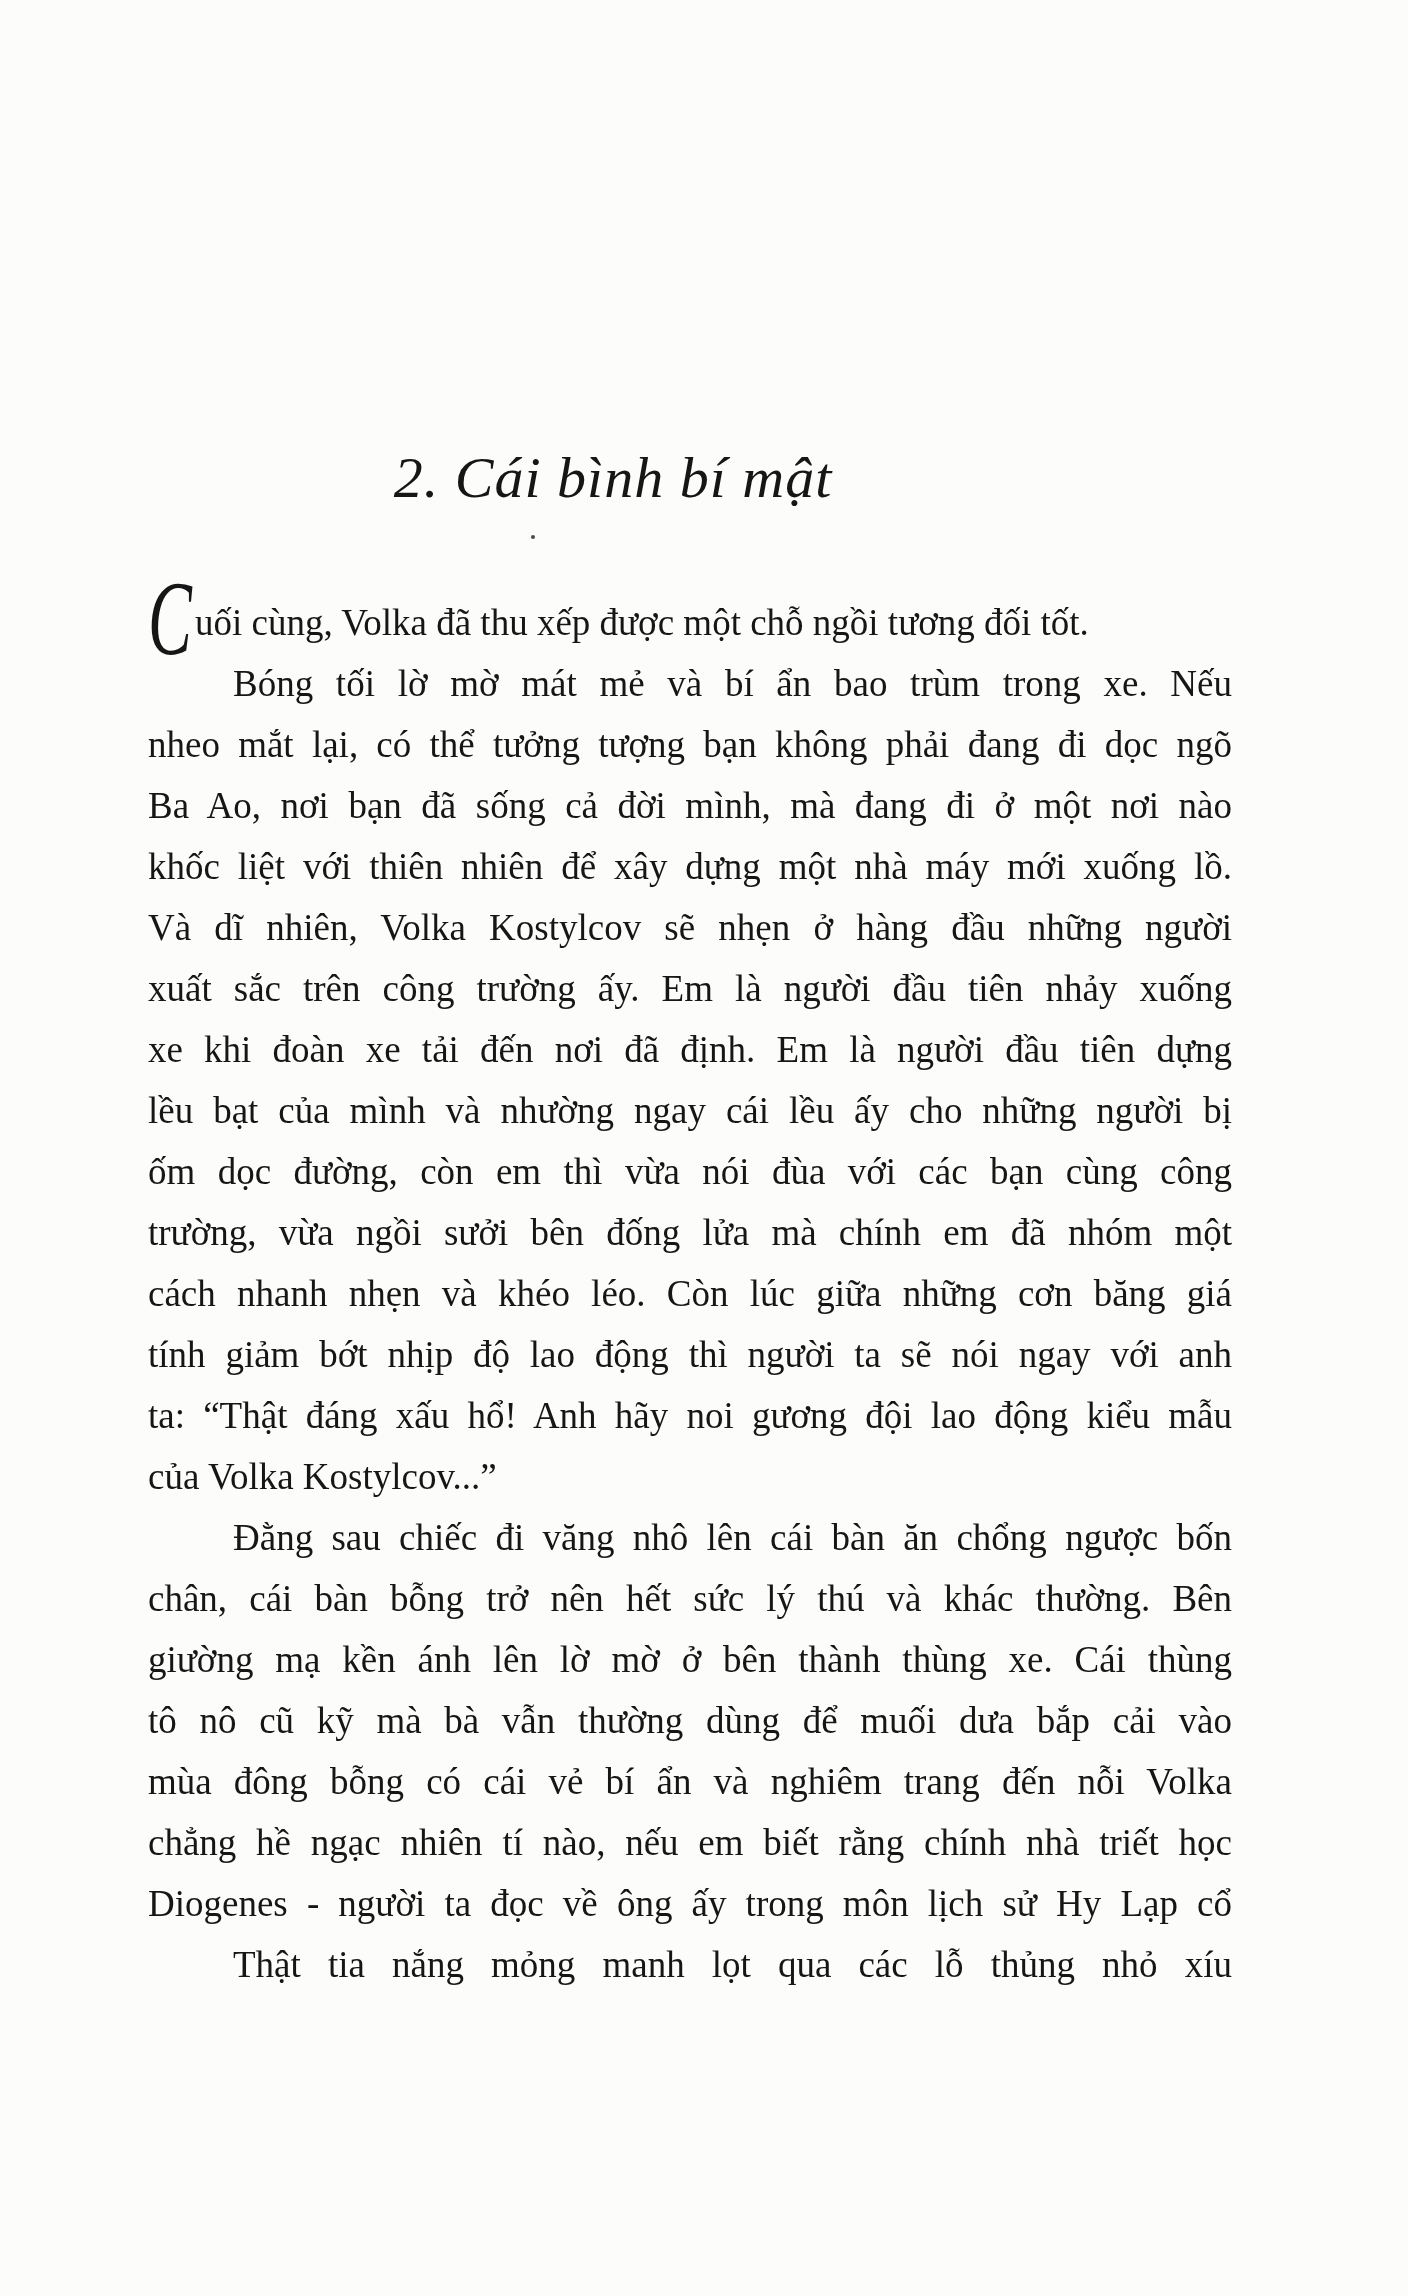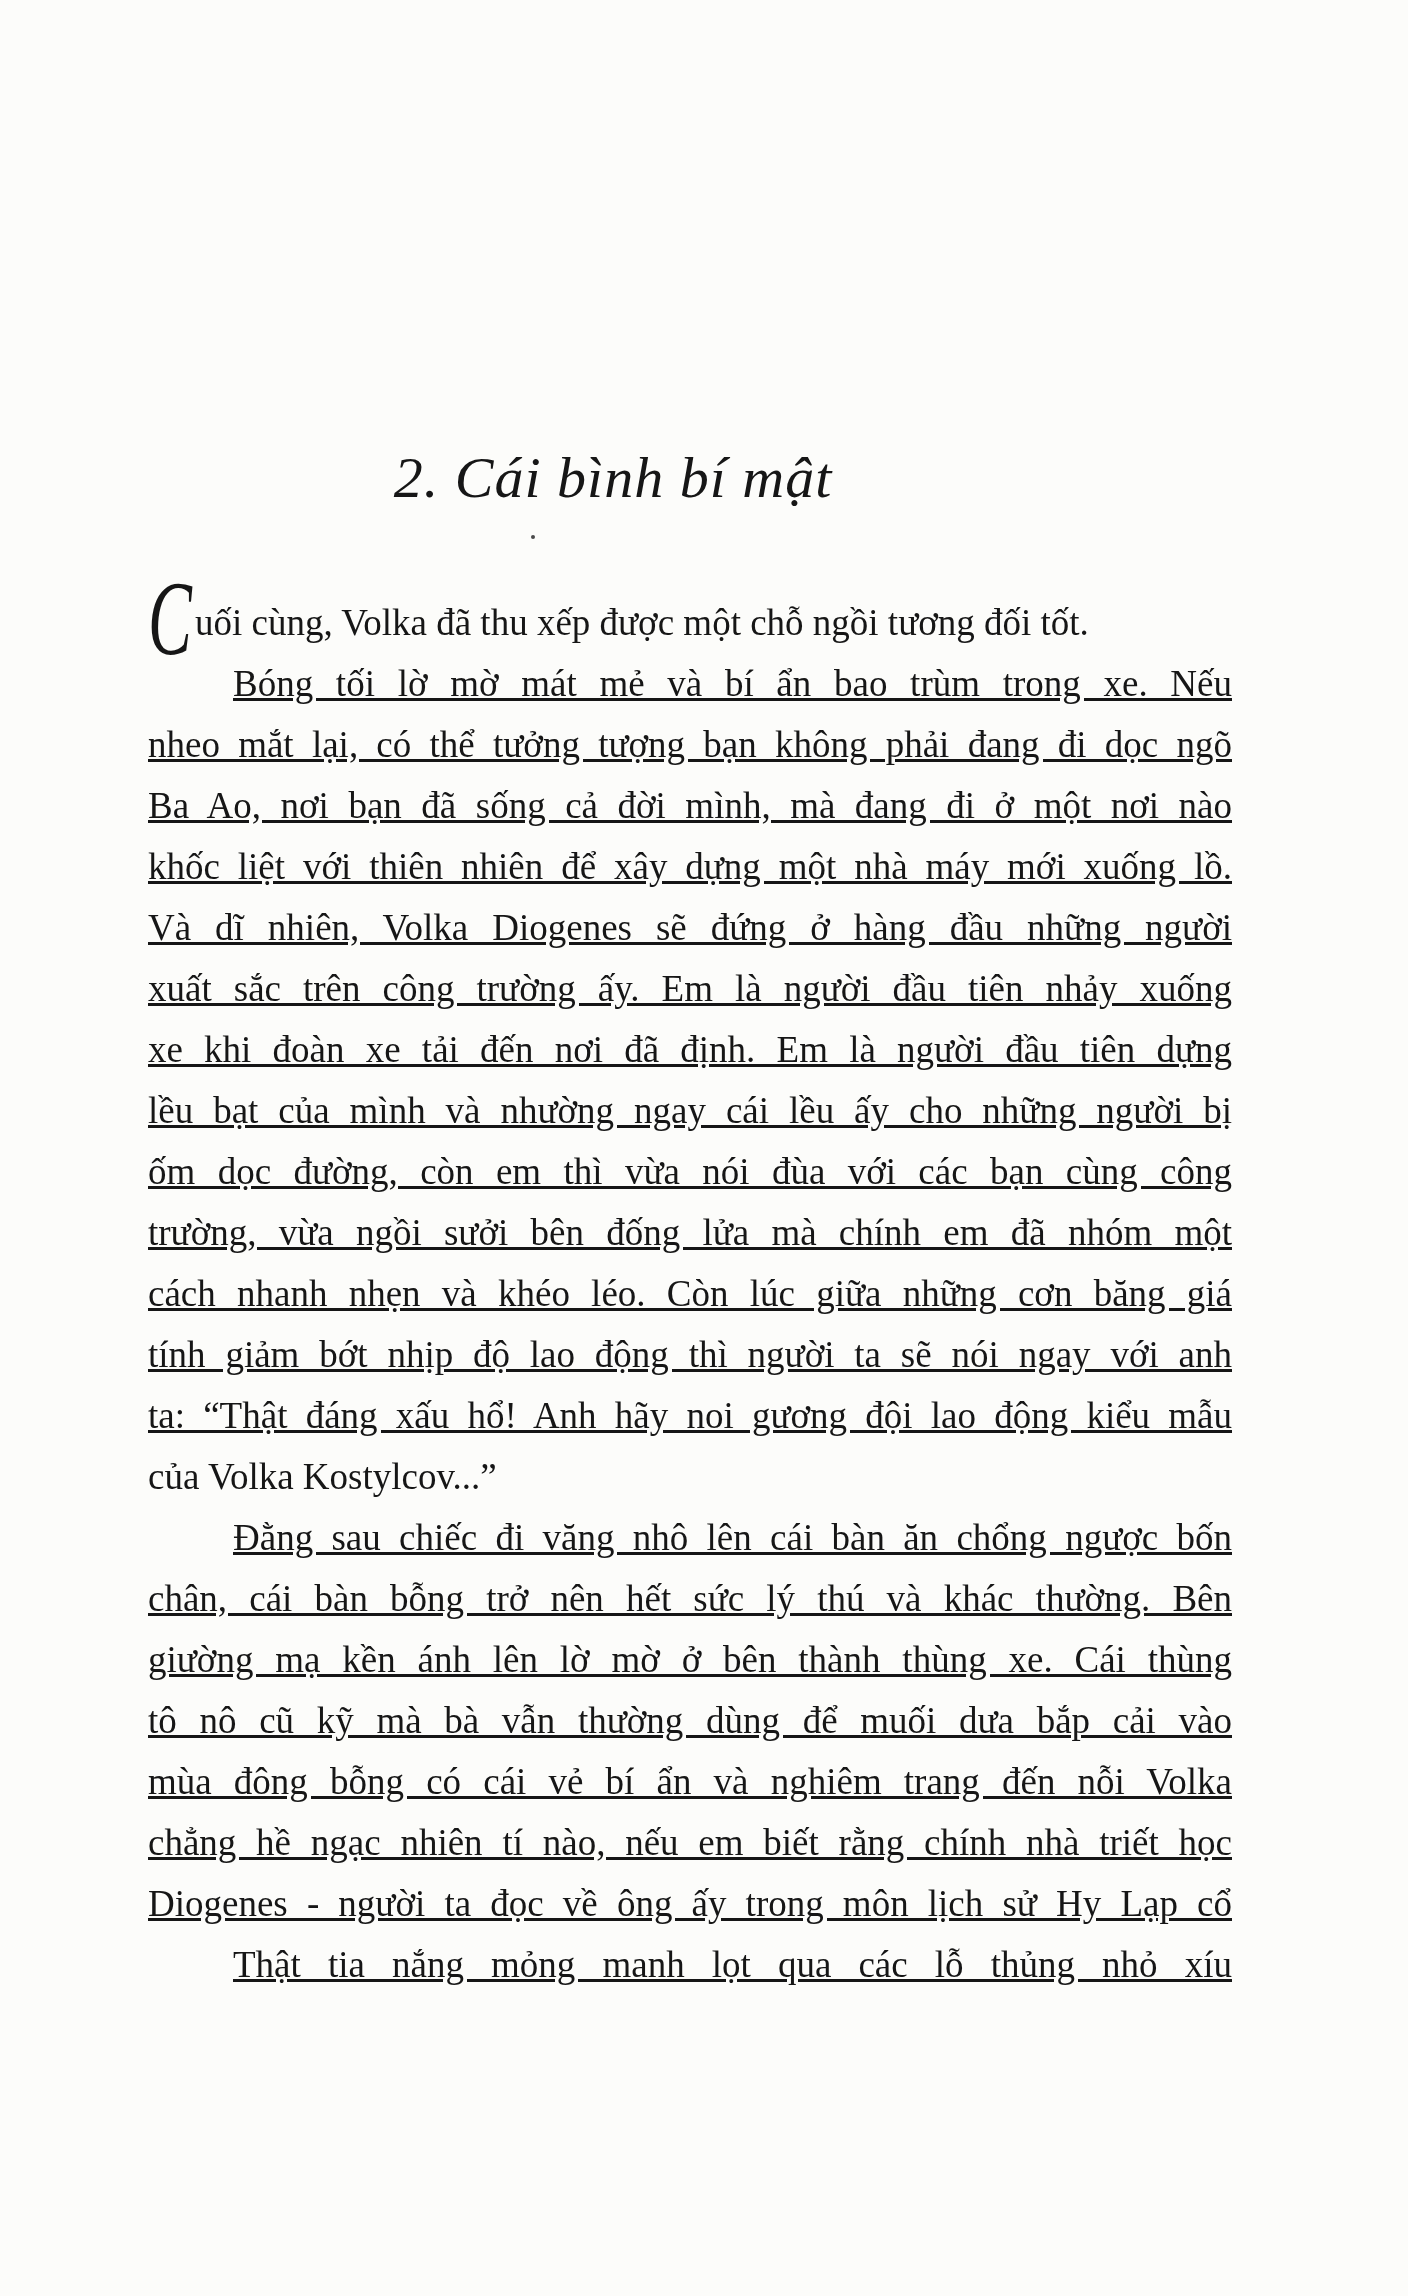--- a/index.html
+++ b/index.html
@@ -52,21 +52,20 @@
   .line {
     height: 61px;
     line-height: 61px;
     font-size: 37px;
     text-align: justify;
     white-space: normal;
     overflow: visible;
   }
   .line.fill {
     text-align-last: justify;
-    text-decoration: underline;
   }
   .line.indent {
     text-indent: 85px;
   }
   .line.dropcap-line {
     position: relative;
     padding-left: 47px;
   }
   .drop-cap {
     position: absolute;
@@ -86,21 +85,21 @@
 
 <div class="page">
   <h1 class="chapter-title">2. Cái bình bí mật</h1>
   <div class="title-dot"></div>
   <div class="body-text">
       <div class="line dropcap-line"><span class="drop-cap">C</span>uối cùng, Volka đã thu xếp được một chỗ ngồi tương đối tốt.</div>
       <div class="line fill indent">Bóng tối lờ mờ mát mẻ và bí ẩn bao trùm trong xe. Nếu</div>
       <div class="line fill">nheo mắt lại, có thể tưởng tượng bạn không phải đang đi dọc ngõ</div>
       <div class="line fill">Ba Ao, nơi bạn đã sống cả đời mình, mà đang đi ở một nơi nào</div>
       <div class="line fill">khốc liệt với thiên nhiên để xây dựng một nhà máy mới xuống lồ.</div>
-      <div class="line fill">Và dĩ nhiên, Volka Diogenes sẽ đứng ở hàng đầu những người</div>
+      <div class="line fill">Và dĩ nhiên, Volka Kostylcov sẽ nhẹn ở hàng đầu những người</div>
       <div class="line fill">xuất sắc trên công trường ấy. Em là người đầu tiên nhảy xuống</div>
       <div class="line fill">xe khi đoàn xe tải đến nơi đã định. Em là người đầu tiên dựng</div>
       <div class="line fill">lều bạt của mình và nhường ngay cái lều ấy cho những người bị</div>
       <div class="line fill">ốm dọc đường, còn em thì vừa nói đùa với các bạn cùng công</div>
       <div class="line fill">trường, vừa ngồi sưởi bên đống lửa mà chính em đã nhóm một</div>
       <div class="line fill">cách nhanh nhẹn và khéo léo. Còn lúc giữa những cơn băng giá</div>
       <div class="line fill">tính giảm bớt nhịp độ lao động thì người ta sẽ nói ngay với anh</div>
       <div class="line fill">ta: “Thật đáng xấu hổ! Anh hãy noi gương đội lao động kiểu mẫu</div>
       <div class="line">của Volka Kostylcov...”</div>
       <div class="line fill indent">Đằng sau chiếc đi văng nhô lên cái bàn ăn chổng ngược bốn</div>

